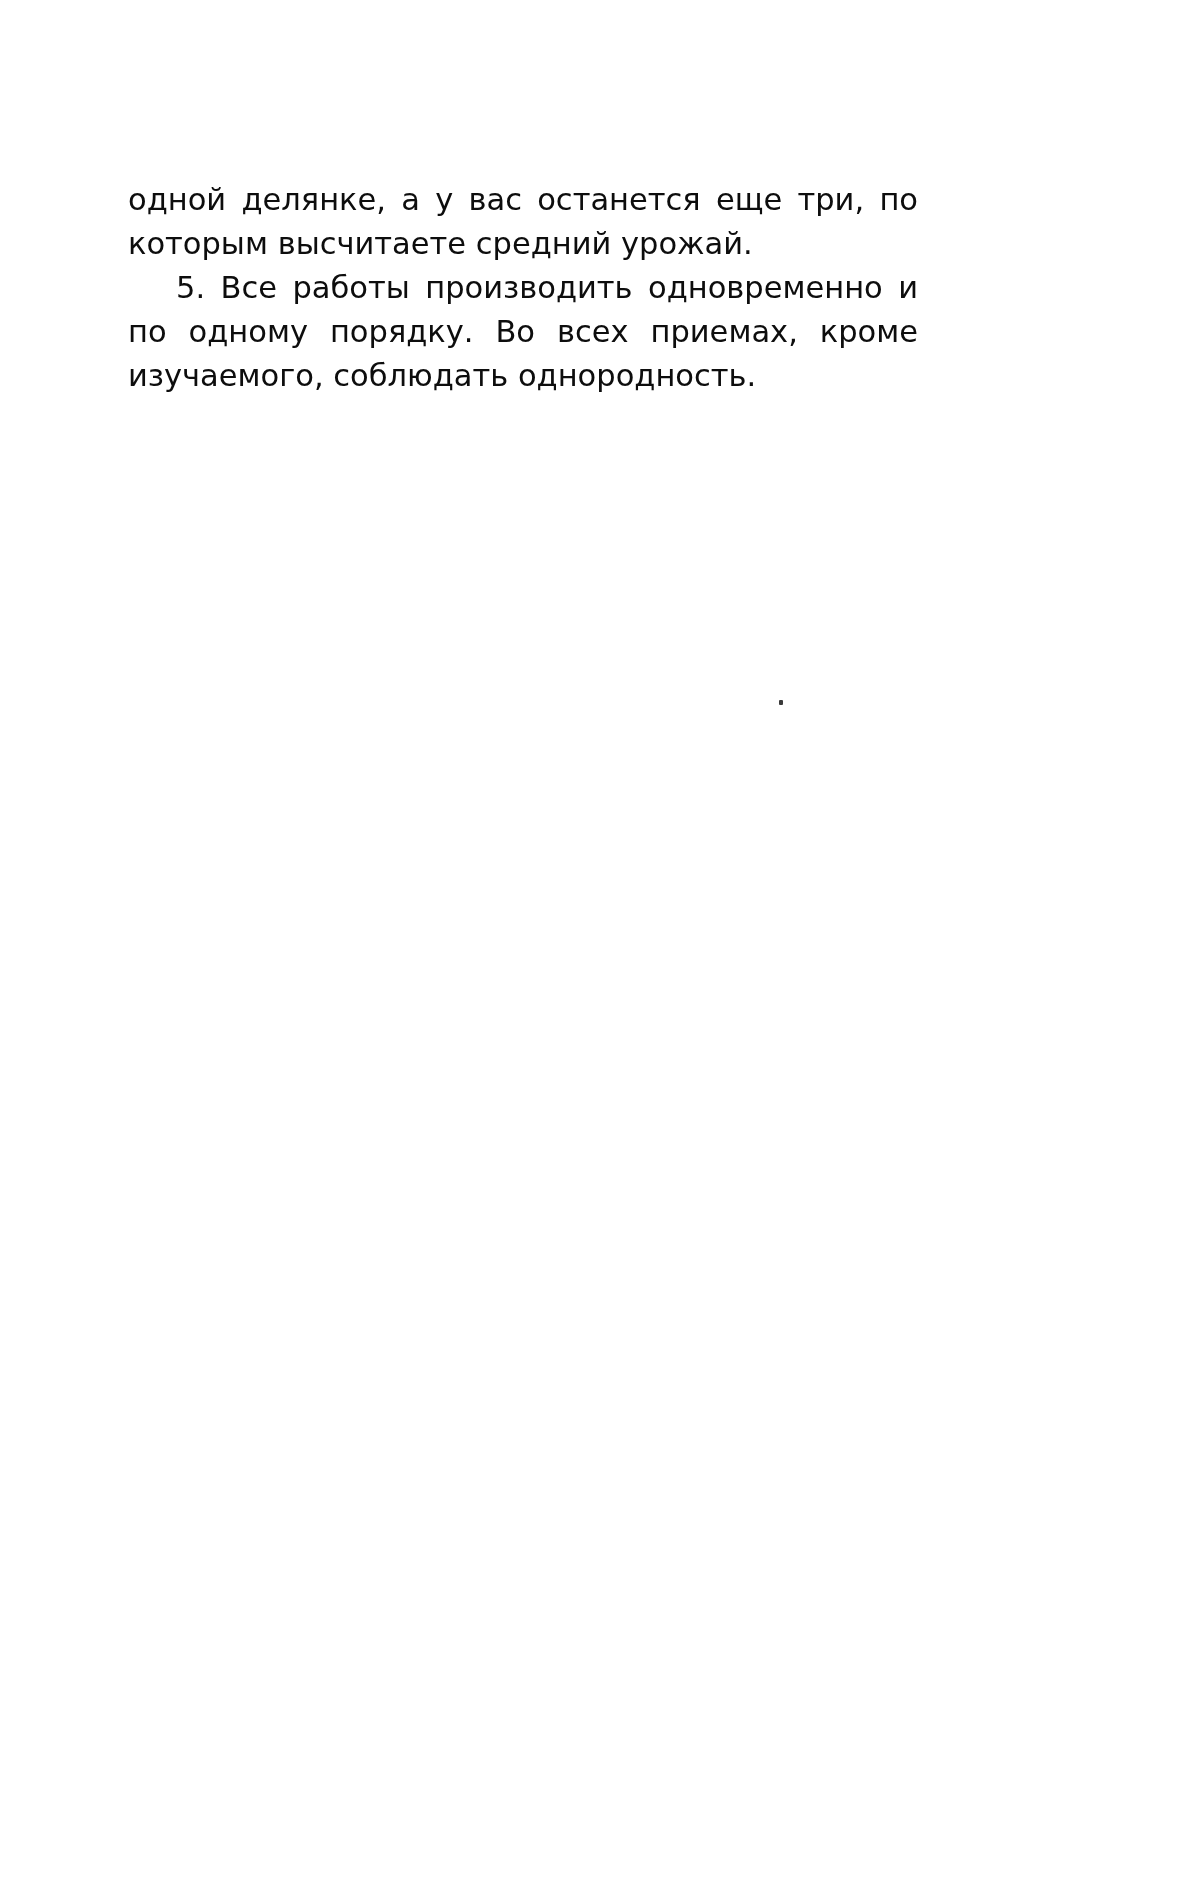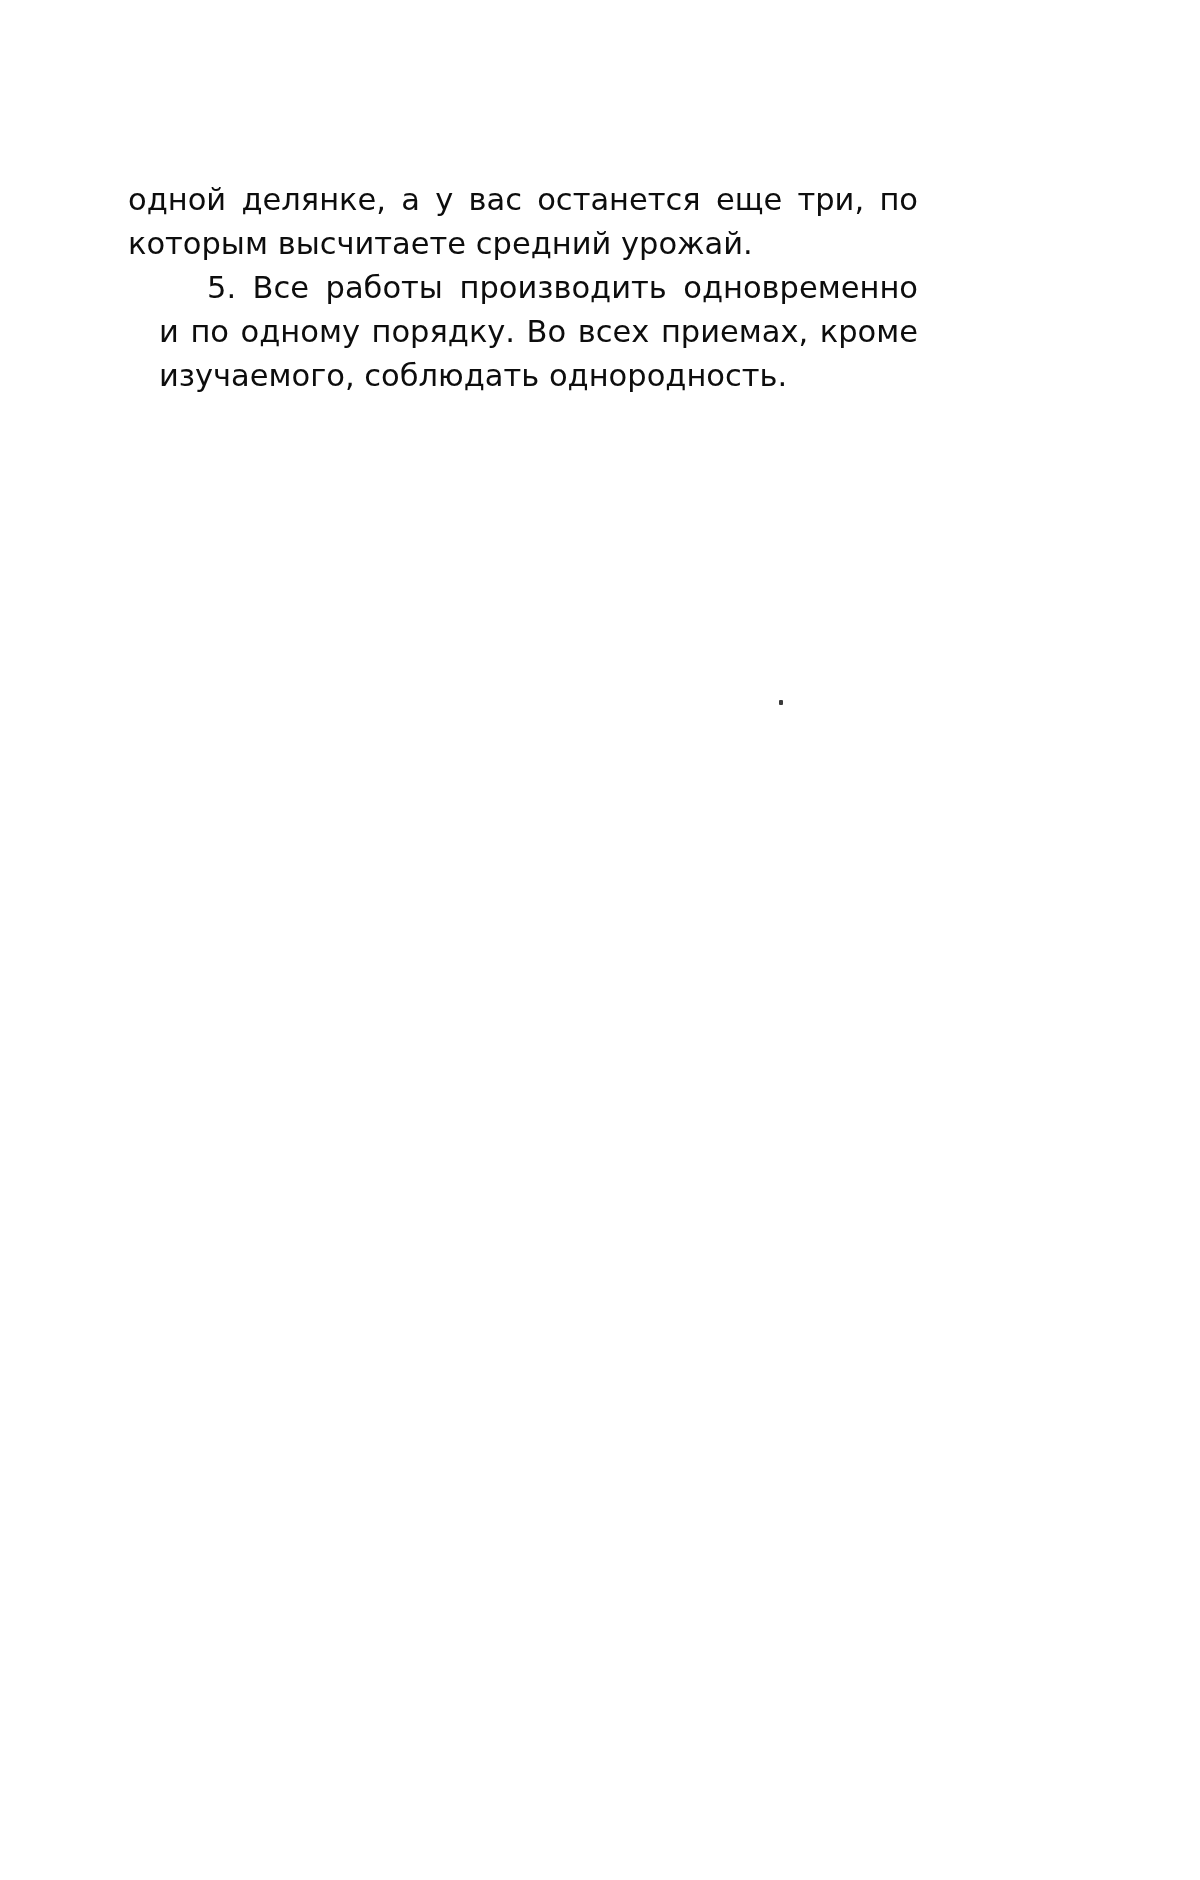--- a/index.html
+++ b/index.html
@@ -25,21 +25,20 @@
     color: #0d0d0d;
     text-align: justify;
     text-justify: inter-word;
   }
   .para {
     margin: 0;
     text-indent: 0;
   }
   .para.indented {
     text-indent: 48px;
-    margin-left: 31px;
   }
   .para + .para {
     margin-top: 0;
   }
   .speck {
     position: absolute;
     left: 779px;
     top: 700px;
     width: 4px;
     height: 5px;

